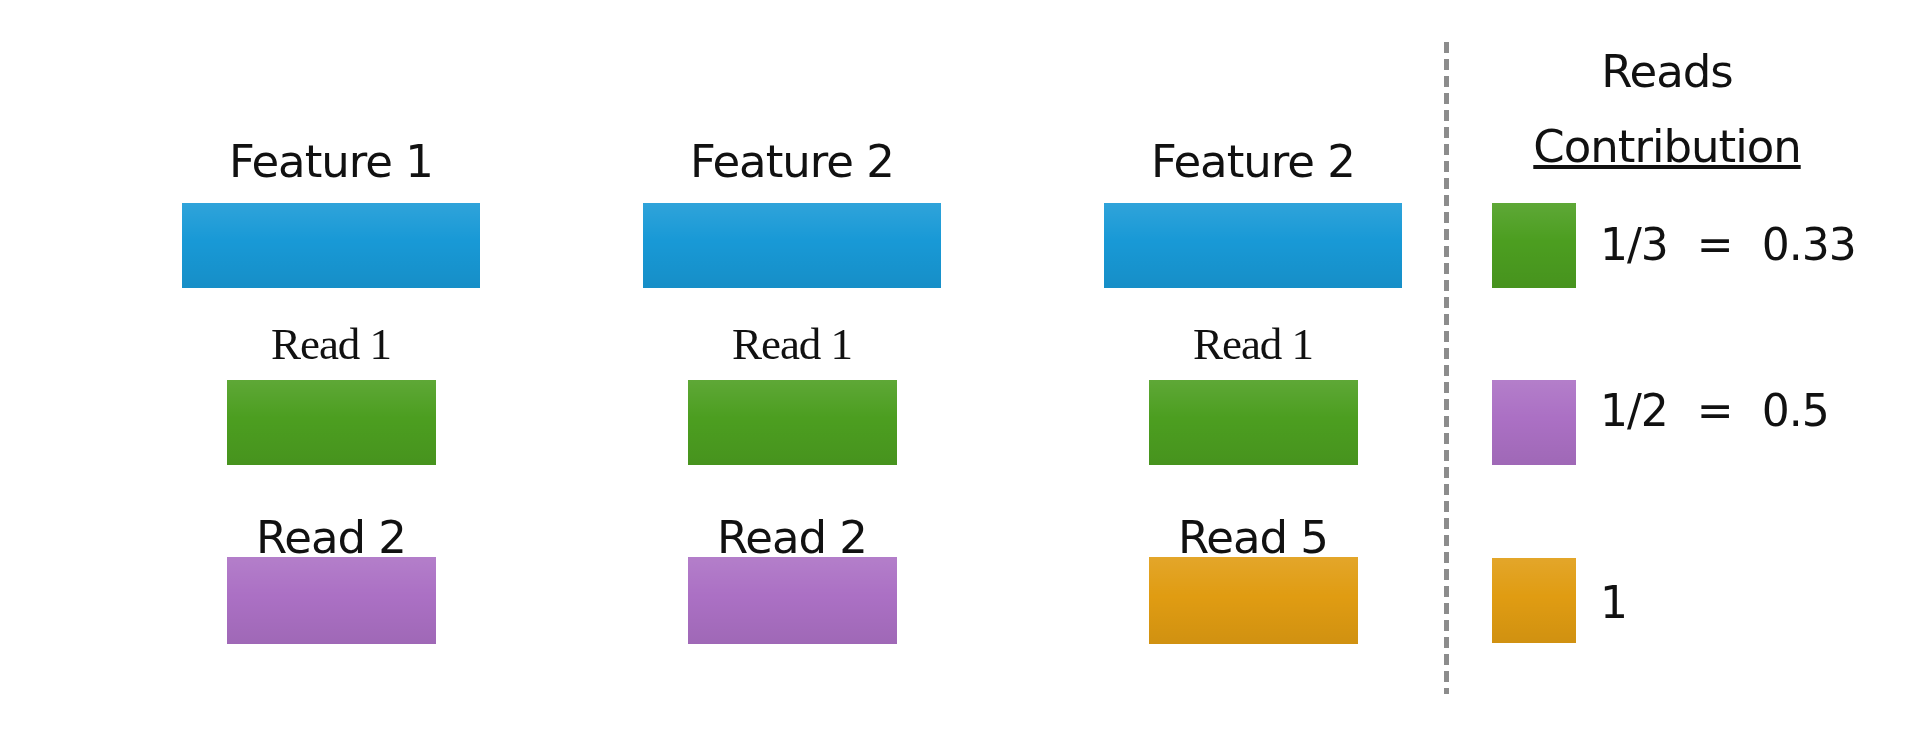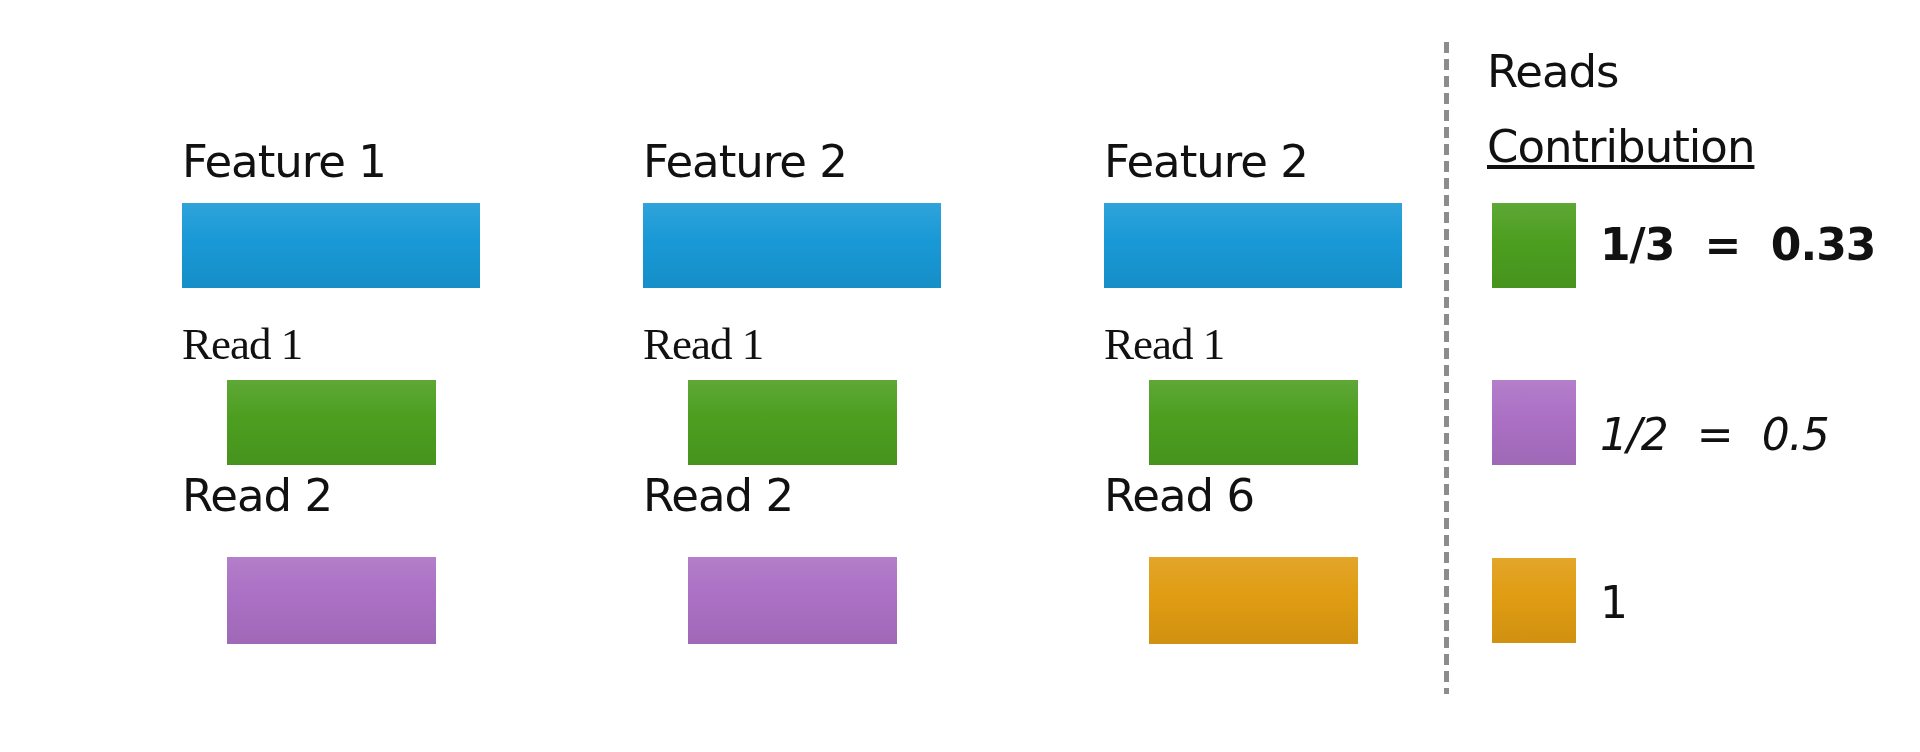--- a/index.html
+++ b/index.html
@@ -13,30 +13,30 @@
     color: #111111;
   }
   .column { position: absolute; top: 0; width: 298px; height: 752px; }
   .col1 { left: 182px; }
   .col2 { left: 643px; }
   .col3 { left: 1104px; }
 
   .lbl {
     position: absolute;
     left: 0; width: 100%;
-    text-align: left;
+    text-align: center;
     font-size: 45px;
     line-height: 1.1;
     letter-spacing: -1px;
     white-space: nowrap;
     color: #111111;
   }
   .feature-label { top: 137px; }
   .read1-label   { top: 320px; font-family: Liberation Serif, serif; }
-  .read2-label   { top: 471px; }
+  .read2-label   { top: 513px; }
 
   .bar {
     position: absolute;
     background-image: linear-gradient(180deg, rgba(255,255,255,0.10) 0%, rgba(0,0,0,0.00) 45%, rgba(0,0,0,0.07) 100%);
   }
   .feature-bar { top: 203px; left: 0;    width: 298px; height: 85px; }
   .read1-bar   { top: 380px; left: 45px; width: 209px; height: 85px; }
   .read2-bar   { top: 557px; left: 45px; width: 209px; height: 87px; }
 
   .separator {
@@ -45,20 +45,21 @@
     width: 5px; height: 652px;
     background: repeating-linear-gradient(180deg,
       #8C8C8C 0px, #8C8C8C 11px,
       rgba(0,0,0,0) 11px, rgba(0,0,0,0) 17px);
   }
 
   .legend { position: absolute; left: 1460px; top: 0; width: 430px; height: 752px; }
   .legend-title-line {
     position: absolute;
     left: 27px; width: 360px;
+    text-align: center;
     font-size: 45px;
     letter-spacing: -1px;
     white-space: nowrap;
   }
   .lt1 { top: 45px; }
   .lt2 { top: 120px; text-decoration: underline; }
 
   .swatch {
     position: absolute;
     left: 32px;
@@ -70,22 +71,22 @@
   .sw3 { top: 558px; }
 
   .legend-value {
     position: absolute;
     left: 140px;
     font-size: 44px;
     letter-spacing: -1px;
     word-spacing: 16px;
     white-space: nowrap;
   }
-  .lv1 { top: 219px; font-weight: bold; }
-  .lv2 { top: 409px; font-style: italic; }
+  .lv1 { top: 219px; }
+  .lv2 { top: 385px; }
   .lv3 { top: 577px; }
 </style>
 </head>
 <body>
 
 <div class="canvas">
 
   <div class="column col1">
     <div class="lbl feature-label">Feature 1</div>
     <div class="bar feature-bar" style="background-color: rgb(24, 153, 214);"></div>
@@ -102,21 +103,21 @@
     <div class="bar read1-bar" style="background-color: rgb(76, 158, 32);"></div>
     <div class="lbl read2-label">Read 2</div>
     <div class="bar read2-bar" style="background-color: rgb(171, 112, 196);"></div>
   </div>
 
   <div class="column col3">
     <div class="lbl feature-label">Feature 2</div>
     <div class="bar feature-bar" style="background-color: rgb(24, 153, 214);"></div>
     <div class="lbl read1-label">Read 1</div>
     <div class="bar read1-bar" style="background-color: rgb(76, 158, 32);"></div>
-    <div class="lbl read2-label">Read 6</div>
+    <div class="lbl read2-label">Read 5</div>
     <div class="bar read2-bar" style="background-color: rgb(224, 156, 18);"></div>
   </div>
 
   <div class="separator"></div>
 
   <div class="legend">
     <div class="legend-title-line lt1">Reads</div>
     <div class="legend-title-line lt2">Contribution</div>
 
     <div class="swatch sw1" style="background-color: rgb(76, 158, 32);"></div>

